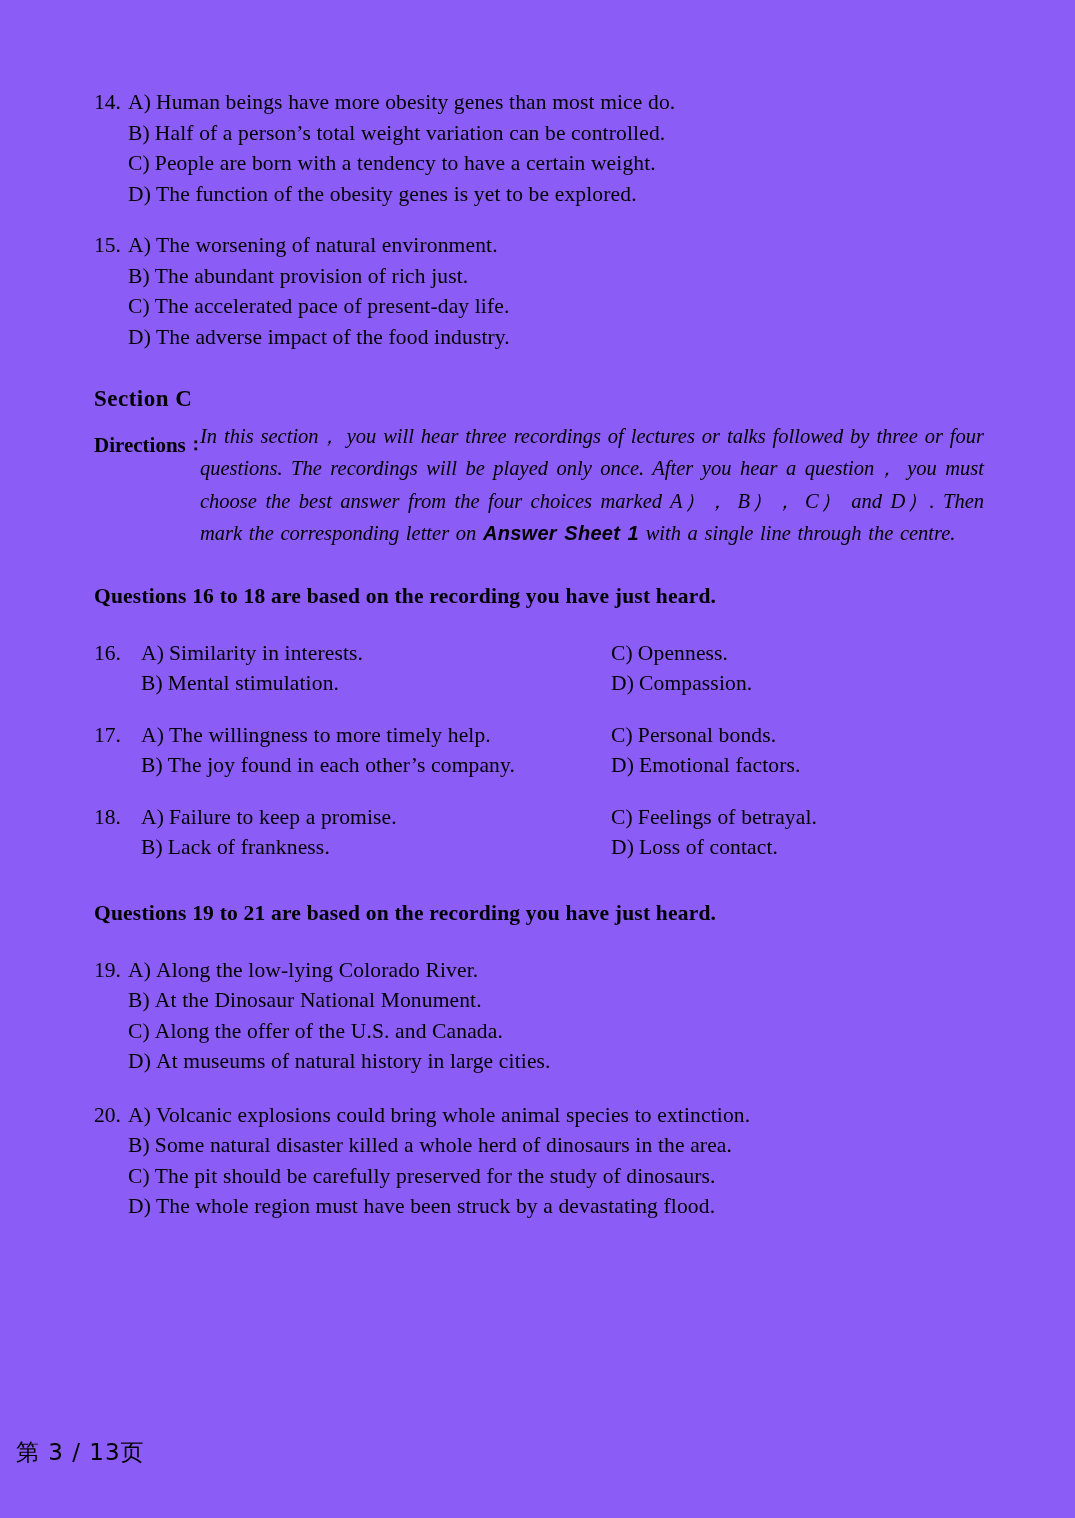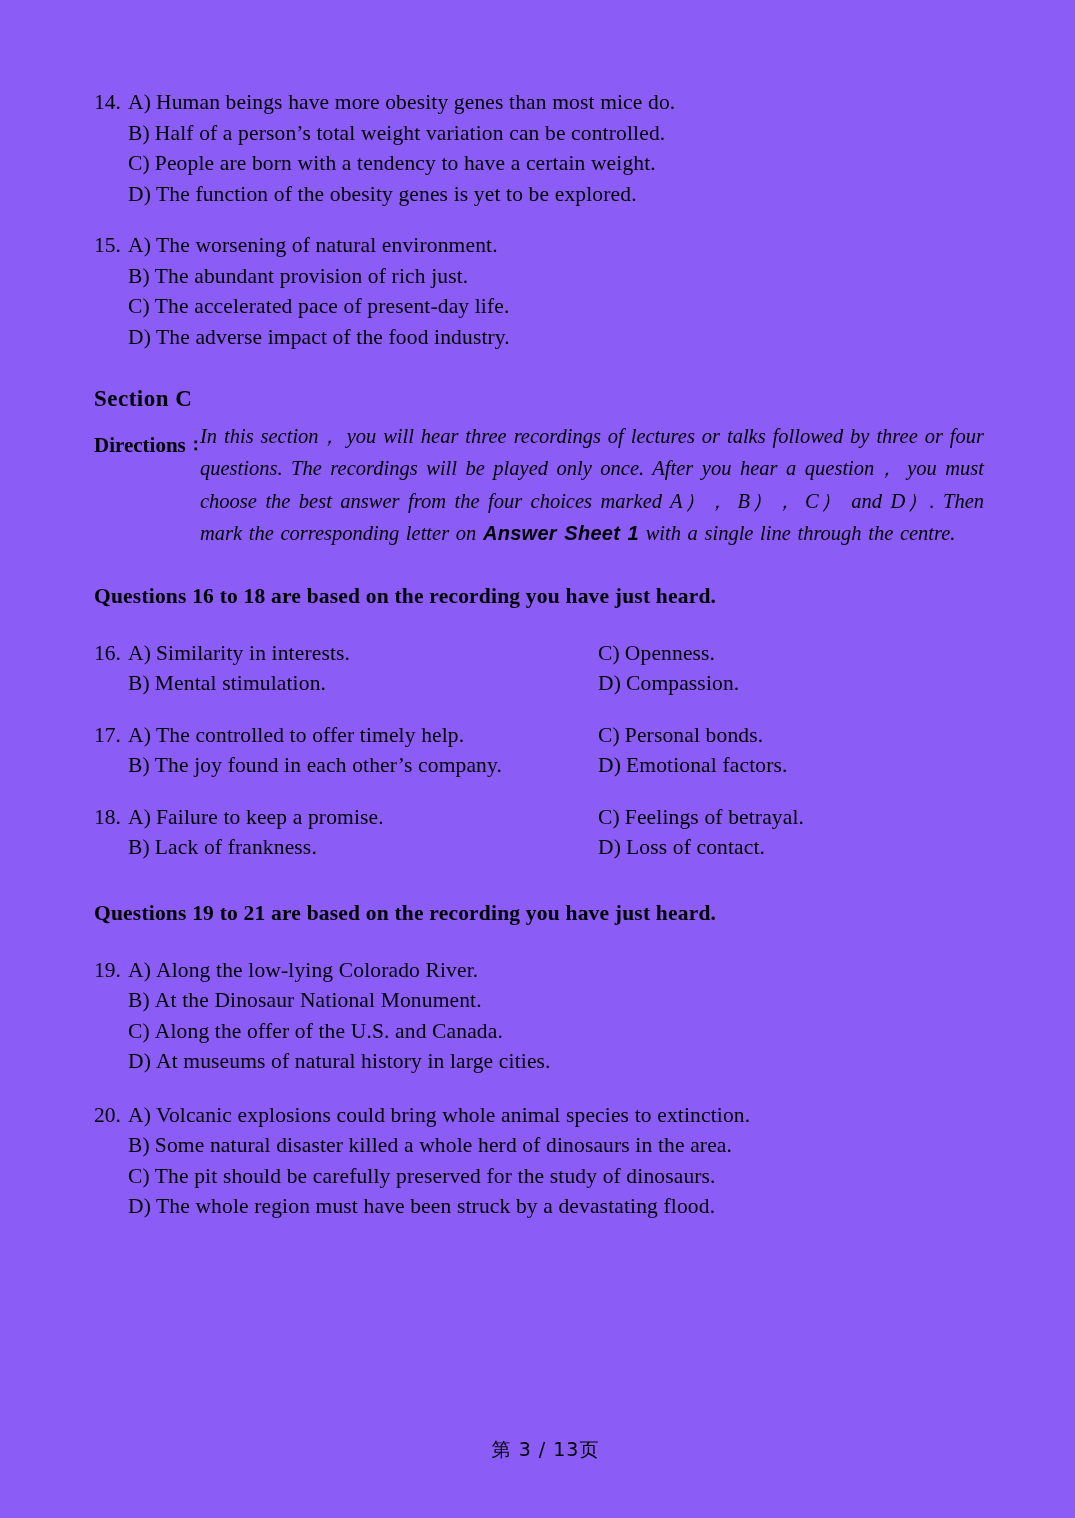--- a/index.html
+++ b/index.html
@@ -54,20 +54,21 @@
   .opt {
     font-size: 21.5px;
     letter-spacing: 0.15px;
   }
   .opt .ltr { margin-right: 5px; }
 
   
   .qrow.two-col .col-a {
     width: 470px;
     flex: 0 0 470px;
+    margin-left: 13px;
   }
   .qrow.two-col .col-b {
     flex: 1 1 auto;
   }
 
   
   .section-heading {
     font-size: 23px;
     font-weight: bold;
     margin: 0 0 8px 0;
@@ -117,23 +118,22 @@
     margin: 0 0 34px 0;
     letter-spacing: 0.2px;
   }
 
   
   .footer {
     position: absolute;
     left: 16px;
     right: 0;
     top: 1437px;
-    text-align: center;
     font-family: "DejaVu Sans", "Liberation Sans", sans-serif;
-    font-size: 19px;
+    font-size: 23px;
     letter-spacing: 1px;
   }
 </style>
 </head>
 <body>
 
 <div class="page">
   <div class="content">
 
     <div class="qblock">
@@ -192,21 +192,21 @@
       <div class="qrow two-col">
         <span class="qnum blank"></span>
         <span class="opt col-a"><span class="ltr">B)</span><span>Mental stimulation.</span></span>
         <span class="opt col-b"><span class="ltr">D)</span><span>Compassion.</span></span>
       </div>
     </div>
 
     <div class="qblock">
       <div class="qrow two-col">
         <span class="qnum">17.</span>
-        <span class="opt col-a"><span class="ltr">A)</span><span>The controlled to offer timely help.</span></span>
+        <span class="opt col-a"><span class="ltr">A)</span><span>The willingness to more timely help.</span></span>
         <span class="opt col-b"><span class="ltr">C)</span><span>Personal bonds.</span></span>
       </div>
       <div class="qrow two-col">
         <span class="qnum blank"></span>
         <span class="opt col-a"><span class="ltr">B)</span><span>The joy found in each other’s company.</span></span>
         <span class="opt col-b"><span class="ltr">D)</span><span>Emotional factors.</span></span>
       </div>
     </div>
 
     <div class="qblock" style="margin-bottom:42px;">

